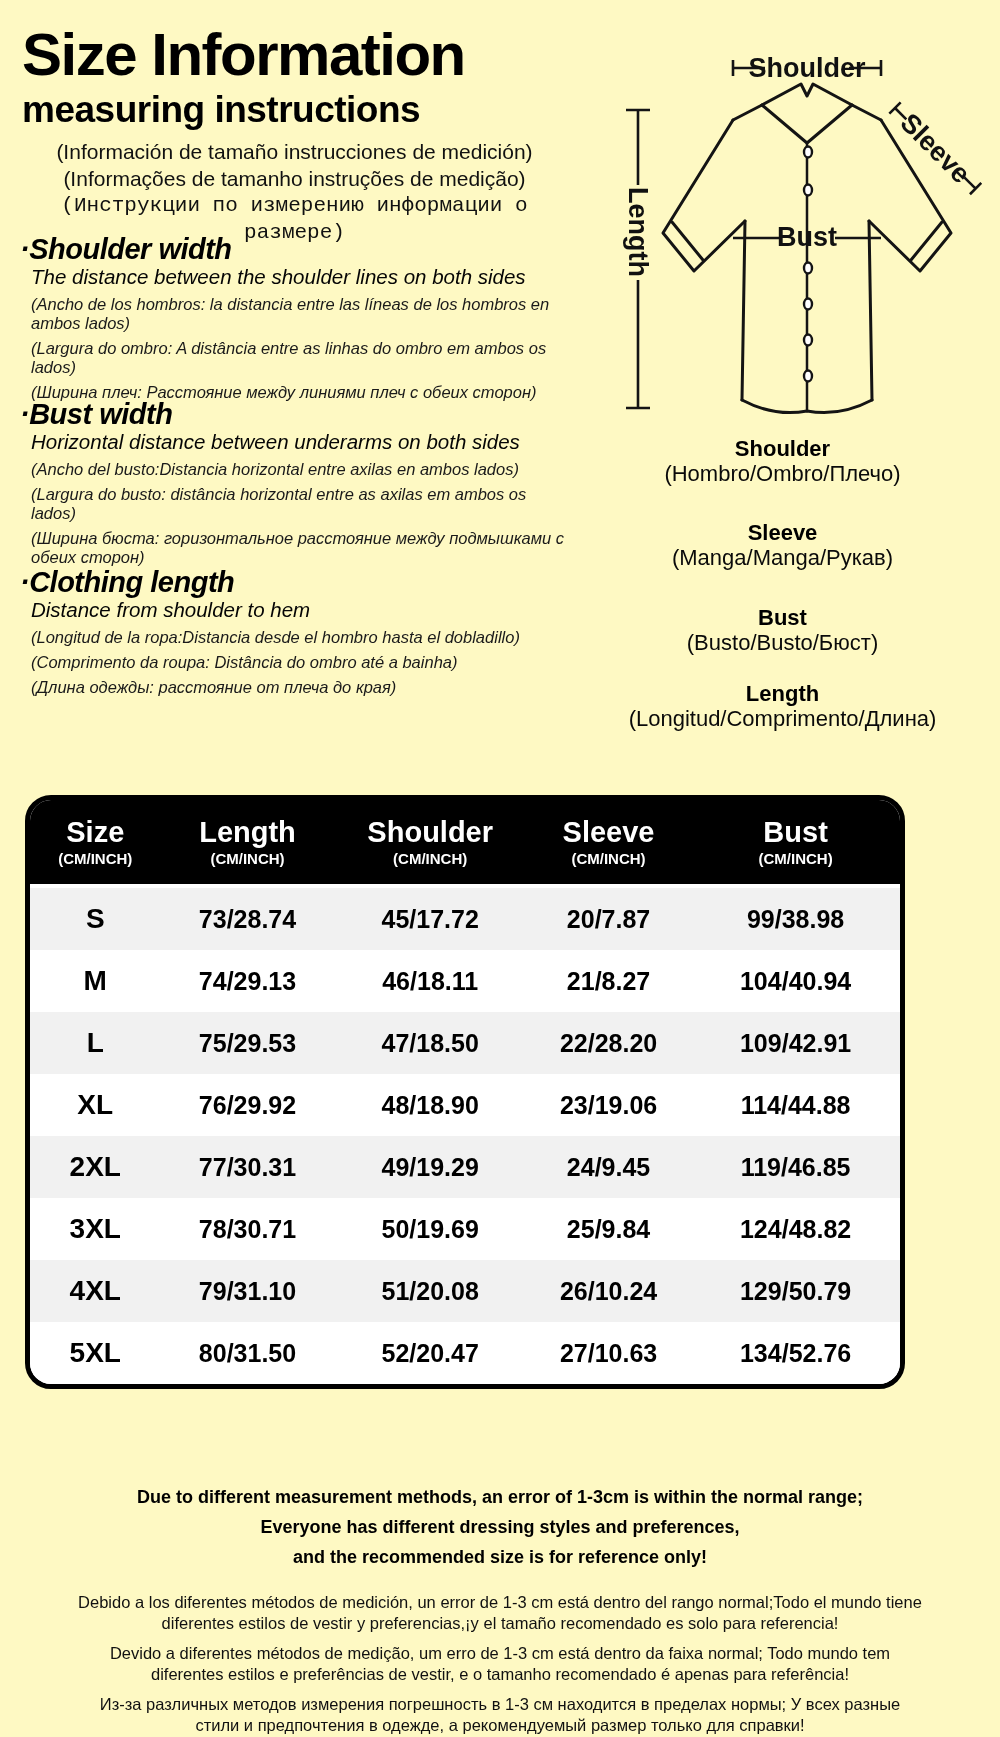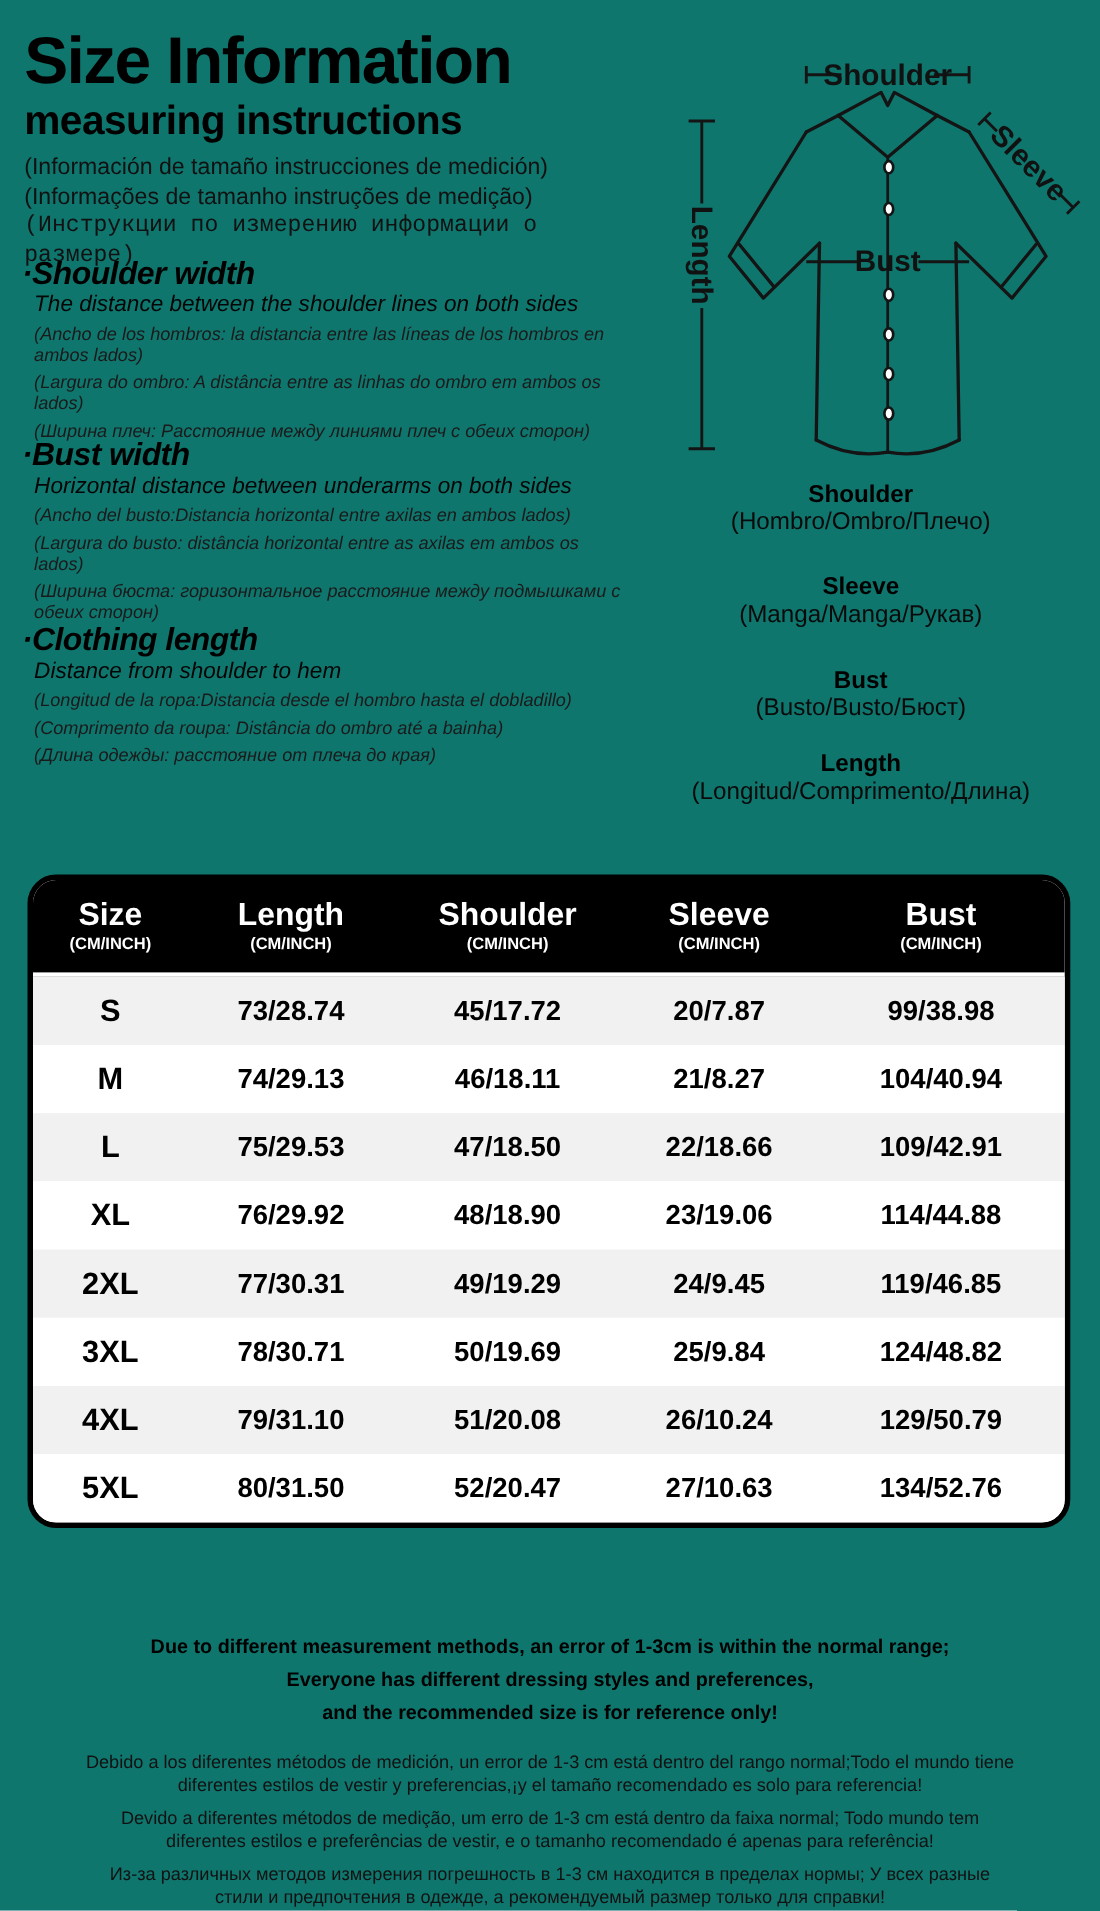--- a/index.html
+++ b/index.html
@@ -1,39 +1,39 @@
 <!DOCTYPE html>
 <html><head>
 <meta charset="utf-8">
 <style>
   html,body{margin:0;padding:0;background:#ffffff;}
   body{font-family:"Liberation Sans","DejaVu Sans",sans-serif;color:#000;}
-  #page{position:relative;width:1000px;height:1737px;background:#0f766e;overflow:hidden;}
+  #page{position:relative;width:1000px;height:1737px;background:#fef9c3;overflow:hidden;}
 
   
   #title-block{position:absolute;left:22px;top:24px;width:545px;}
   .main-title{font-size:60px;font-weight:800;letter-spacing:-1.5px;line-height:1.04;margin:0;}
   .sub-title{font-size:37px;font-weight:700;letter-spacing:-0.5px;line-height:1.1;margin:4px 0 0 0;}
-  .sub-trans{font-size:21px;line-height:27px;margin-top:7px;color:#111;}
+  .sub-trans{font-size:21px;line-height:27px;margin-top:7px;color:#111;text-align:center;}
 
   
   .inst-section{position:absolute;left:20px;width:552px;font-style:italic;}
   .inst-heading{font-size:29px;font-weight:800;line-height:32px;letter-spacing:-0.5px;}
   .inst-desc{font-size:20.5px;line-height:24px;margin-left:11px;color:#050505;}
   .inst-trans{font-size:16.5px;line-height:19px;margin-left:11px;margin-top:6px;color:#1a1a1a;}
 
   
   #shirt-svg{position:absolute;left:555px;top:40px;}
   #shirt-svg text{font-family:"Liberation Sans","DejaVu Sans",sans-serif;font-weight:600;fill:#111;}
   .term-block{position:absolute;left:565px;width:435px;text-align:center;}
   .term-name{font-size:22px;font-weight:700;line-height:24px;}
   .term-trans{font-size:22px;line-height:25px;color:#0a0a0a;}
 
   
-  #size-table{position:absolute;left:25px;top:795px;width:948px;height:594px;
+  #size-table{position:absolute;left:25px;top:795px;width:880px;height:594px;
     border:5px solid #000;border-radius:26px;overflow:hidden;background:#fff;box-sizing:border-box;}
   .thead{display:flex;height:84px;background:#000;color:#fff;border-bottom:4px solid #fff;}
   .th{display:flex;flex-direction:column;justify-content:center;align-items:center;height:100%;}
   .th-main{font-size:29px;font-weight:700;line-height:32px;}
   .th-sub{font-size:15px;font-weight:700;line-height:18px;margin-top:2px;}
   .trow{display:flex;height:62px;align-items:center;background:#fff;}
   .trow.alt{background:#f1f1f1;}
   .td{text-align:center;font-size:25px;font-weight:700;}
   .td.size-cell{font-size:28px;}
   .col-1{width:15%;} .col-2{width:20%;} .col-3{width:22%;} .col-4{width:19%;} .col-5{width:24%;}
@@ -186,21 +186,21 @@
       <div class="td size-cell col-1">M</div>
       <div class="td col-2">74/29.13</div>
       <div class="td col-3">46/18.11</div>
       <div class="td col-4">21/8.27</div>
       <div class="td col-5">104/40.94</div>
     </div>
     <div class="trow alt">
       <div class="td size-cell col-1">L</div>
       <div class="td col-2">75/29.53</div>
       <div class="td col-3">47/18.50</div>
-      <div class="td col-4">22/18.66</div>
+      <div class="td col-4">22/28.20</div>
       <div class="td col-5">109/42.91</div>
     </div>
     <div class="trow">
       <div class="td size-cell col-1">XL</div>
       <div class="td col-2">76/29.92</div>
       <div class="td col-3">48/18.90</div>
       <div class="td col-4">23/19.06</div>
       <div class="td col-5">114/44.88</div>
     </div>
     <div class="trow alt">

